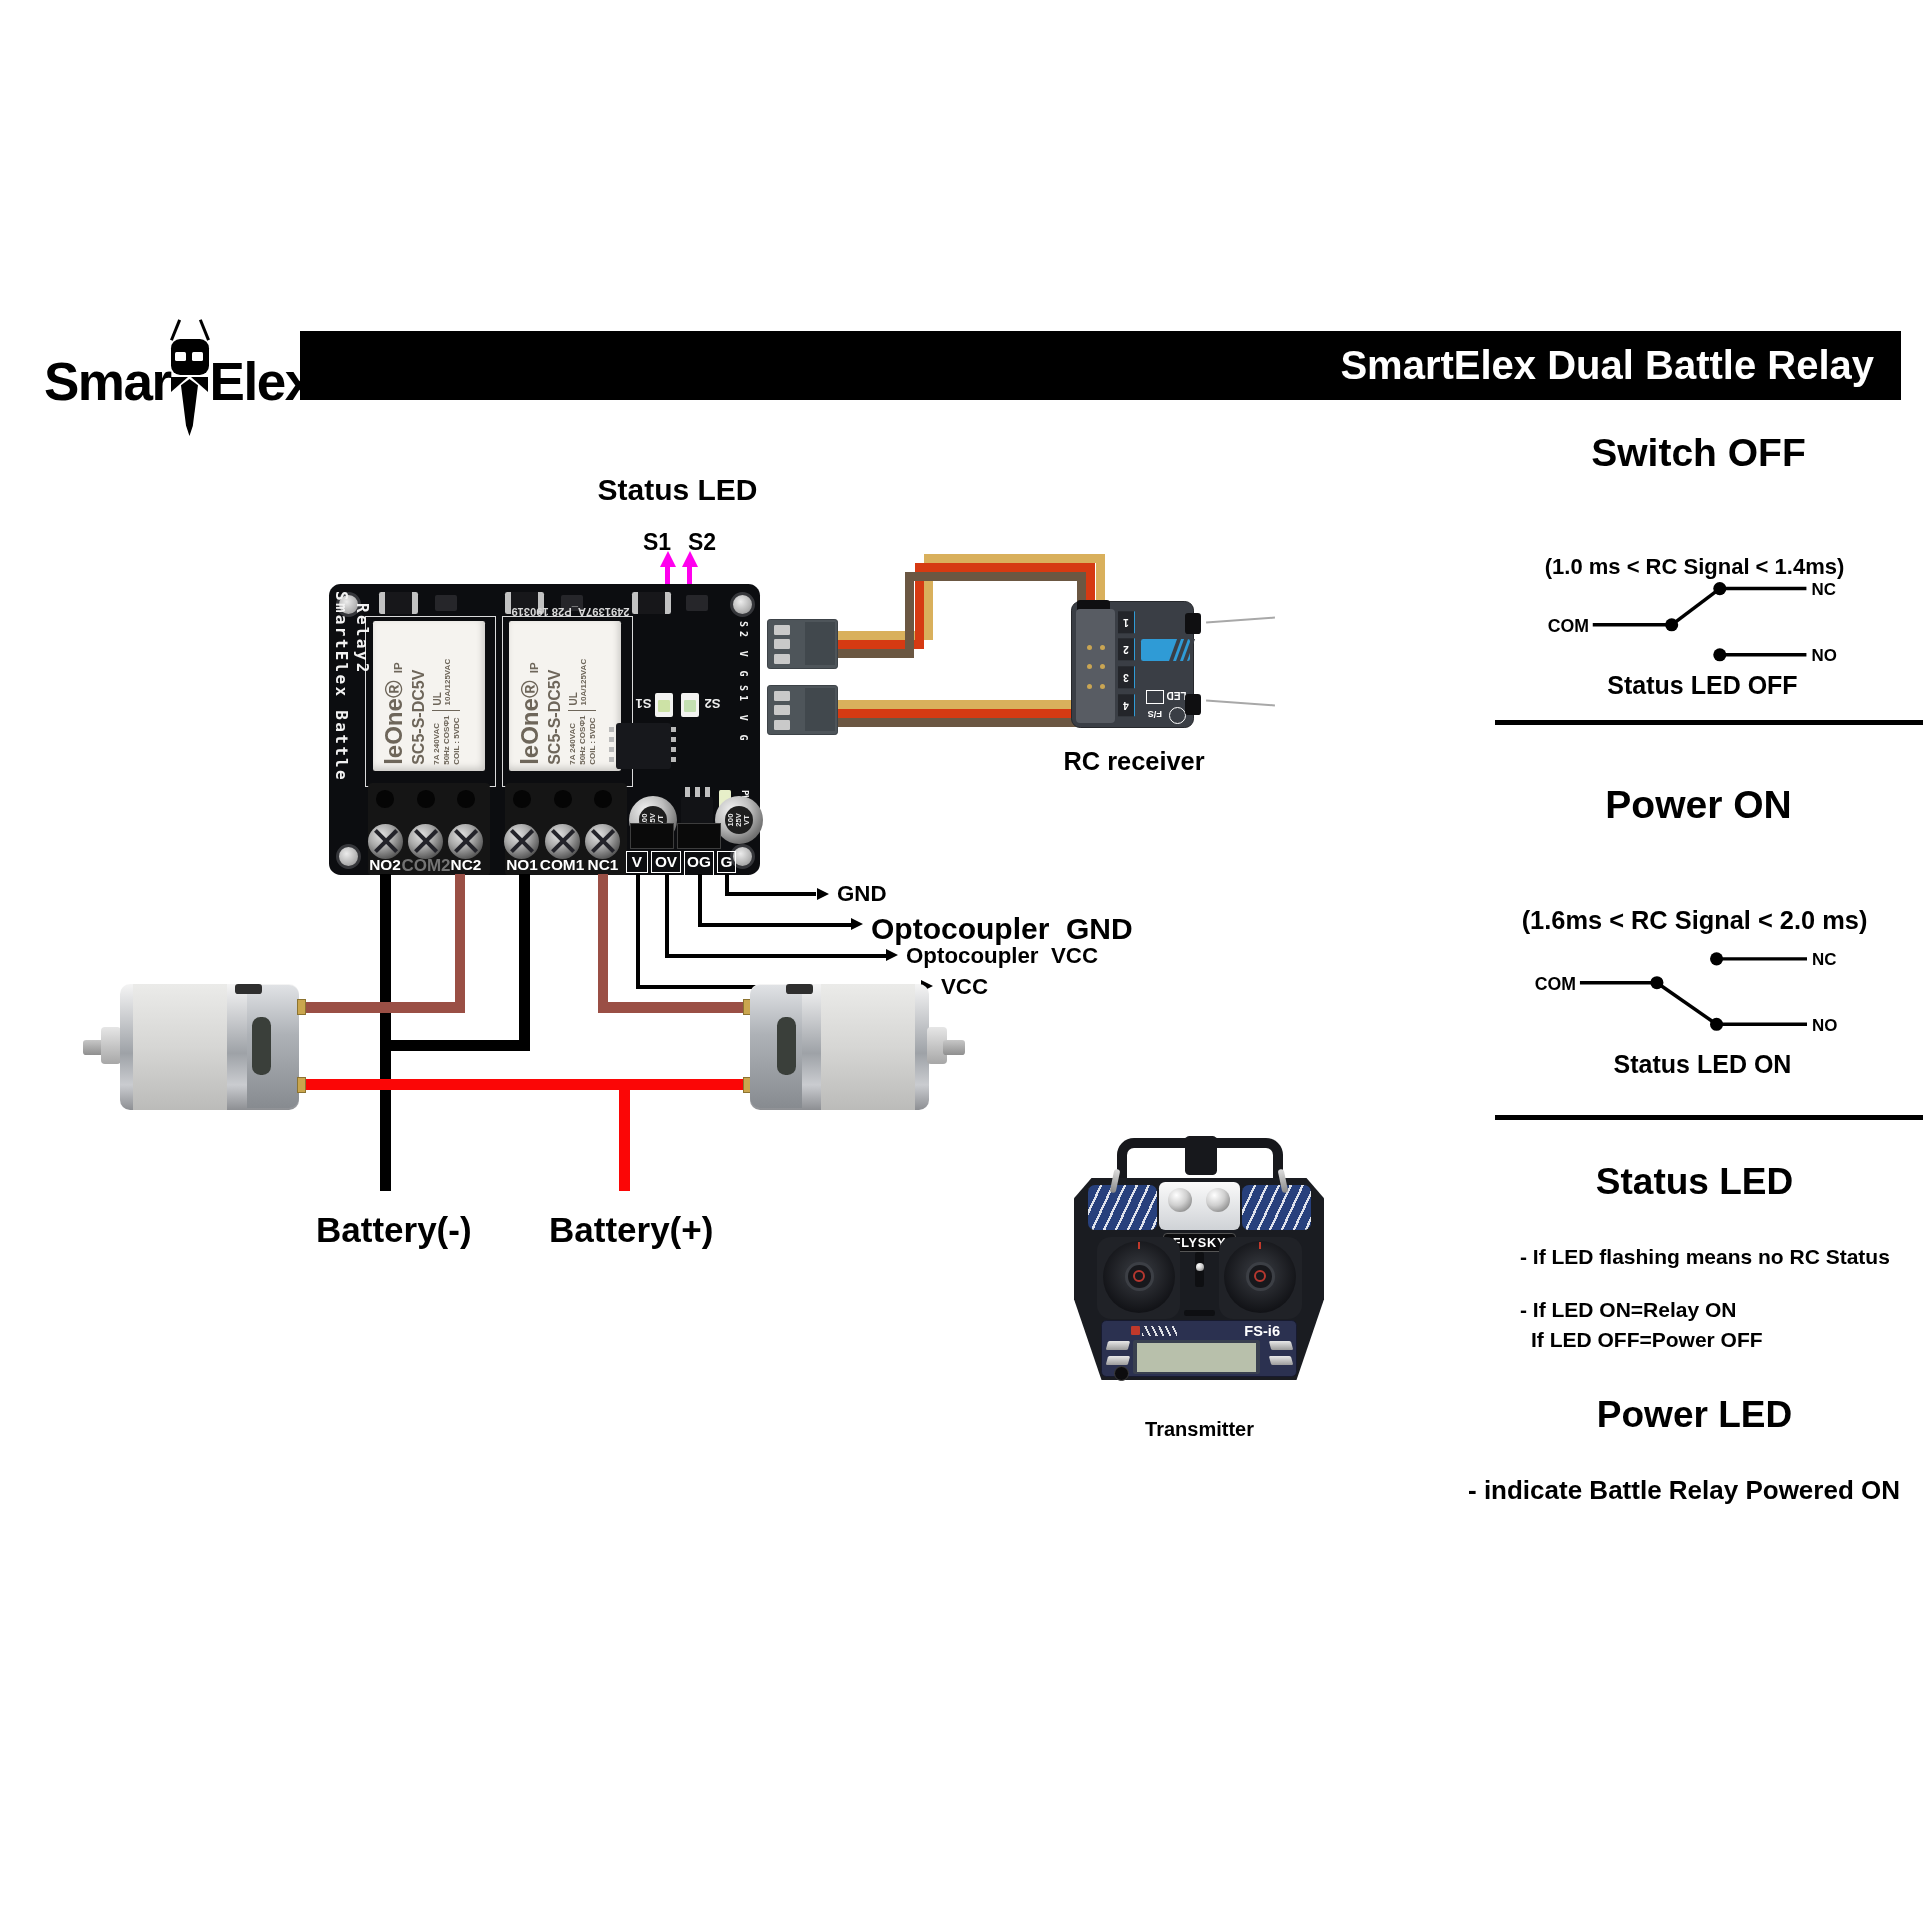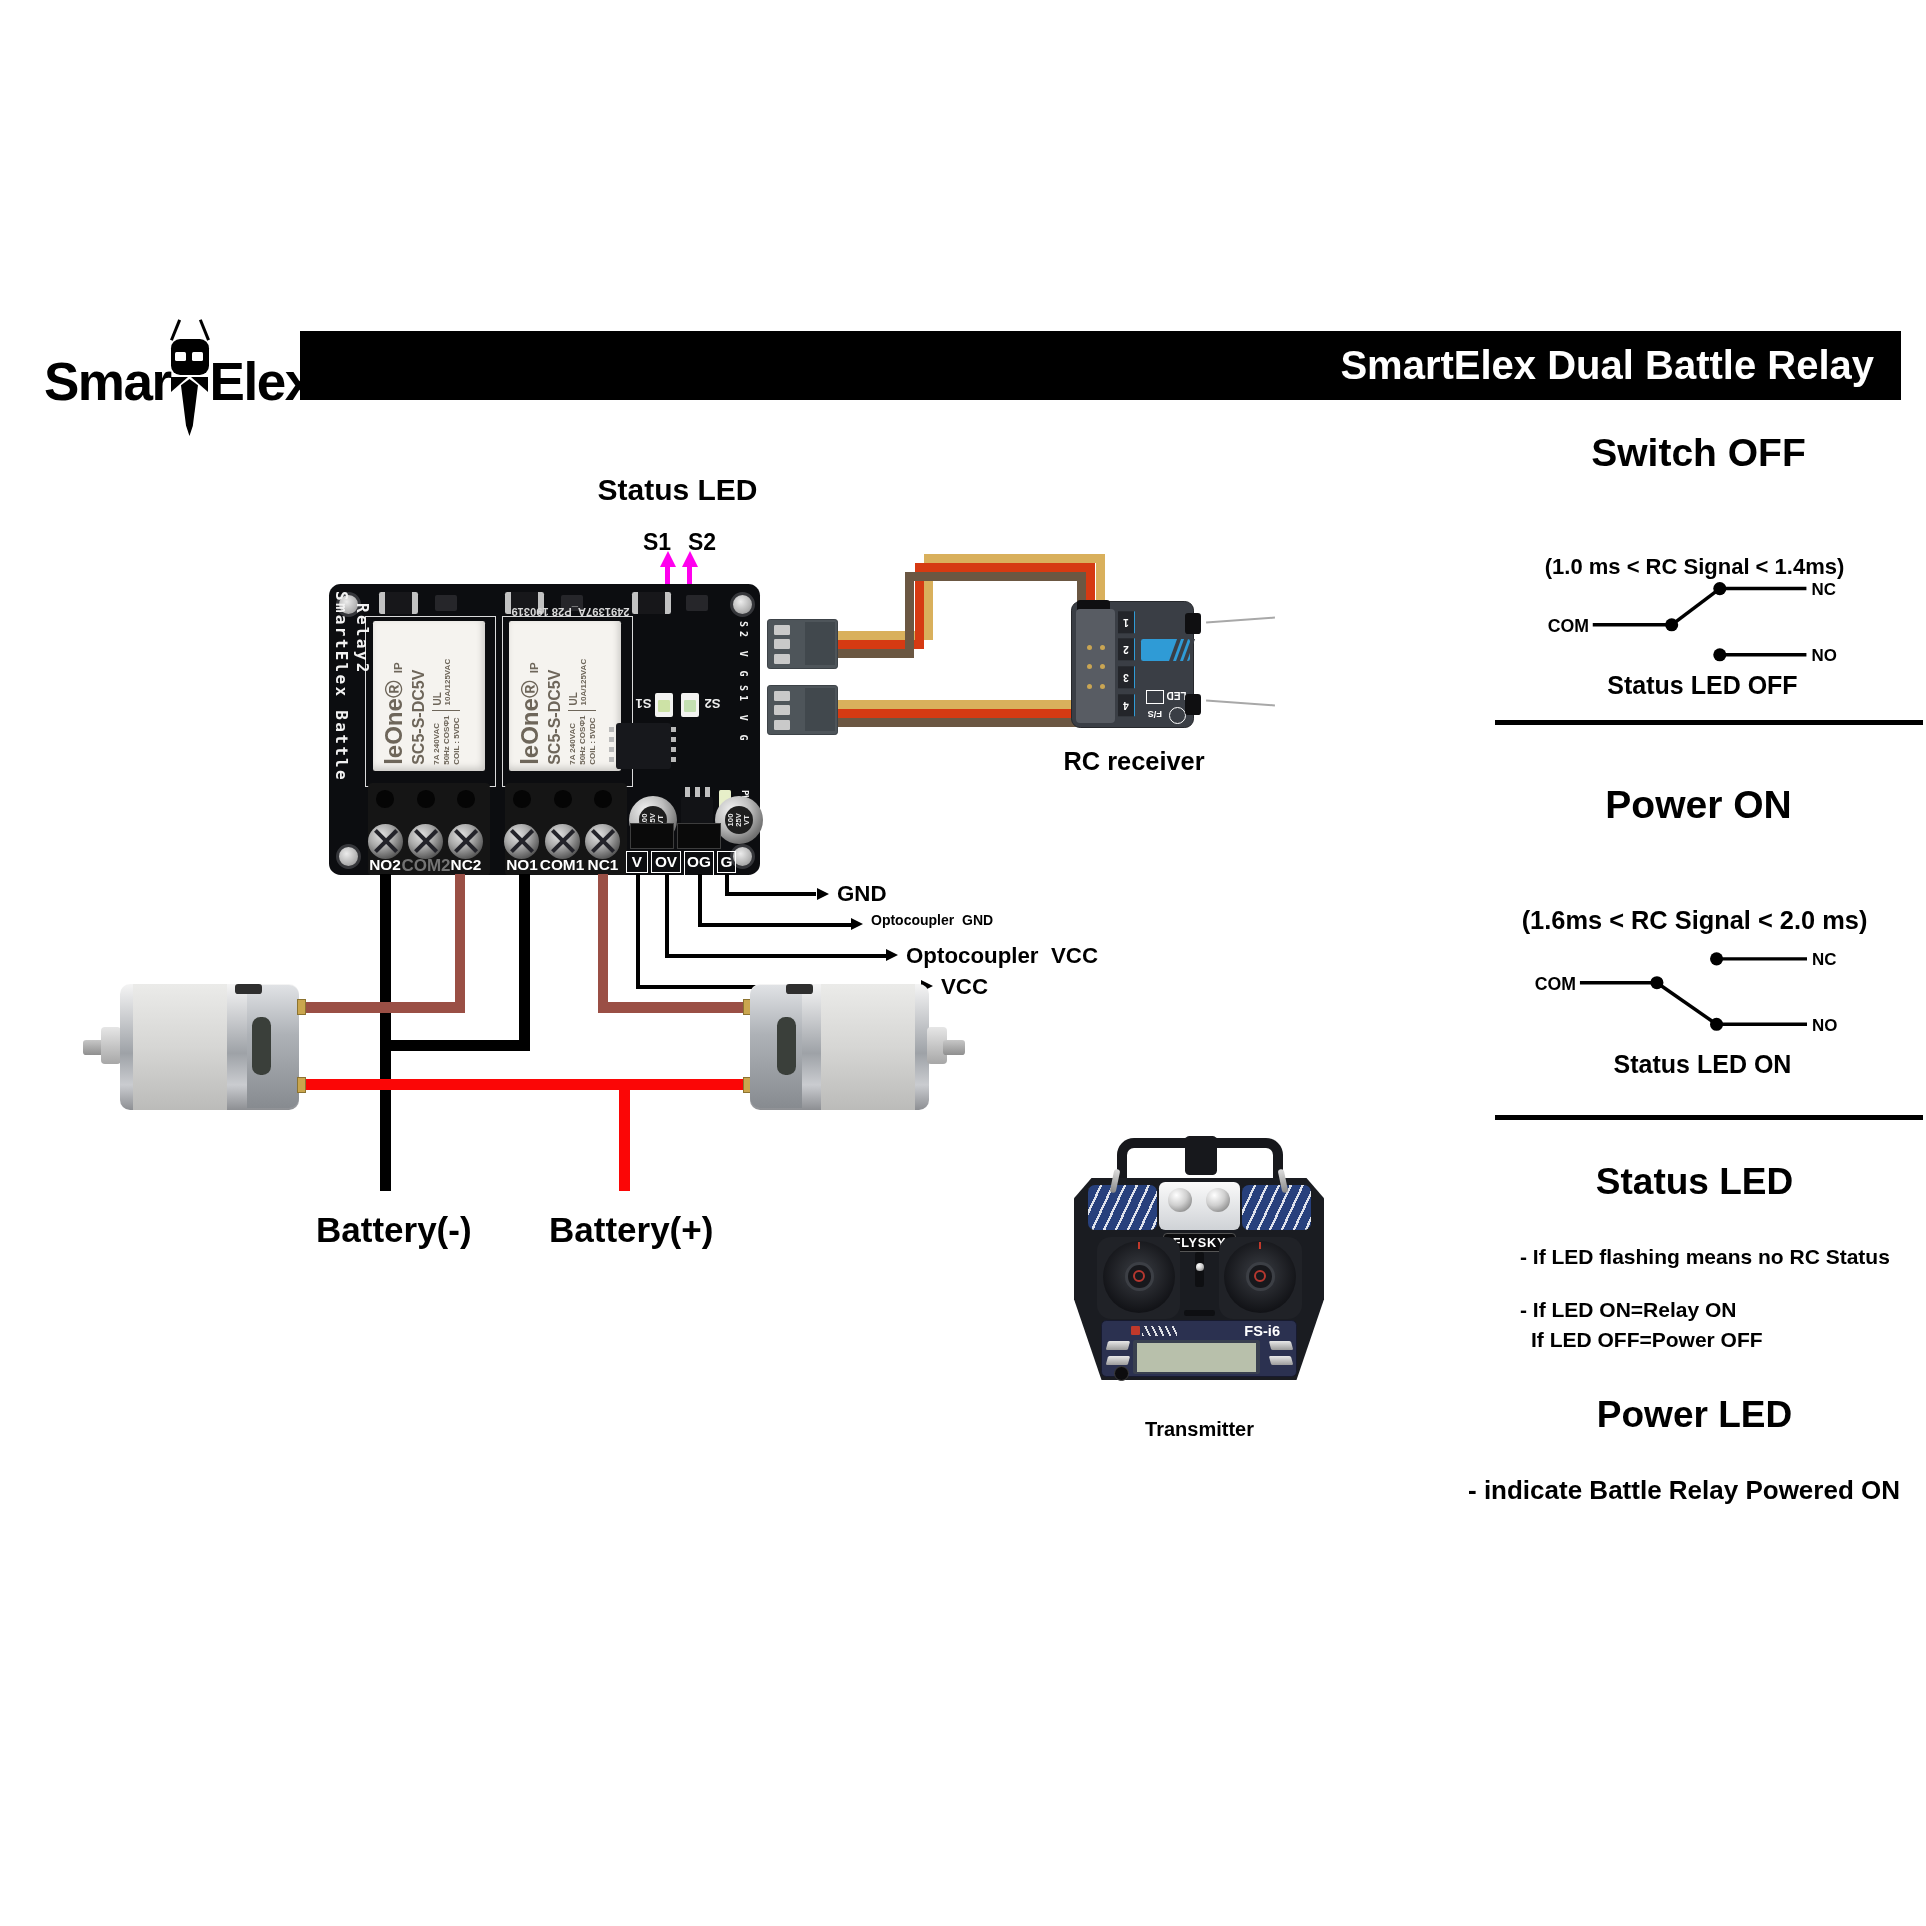--- a/index.html
+++ b/index.html
@@ -280,21 +280,21 @@
 <div class="abs b c" style="left:1061px;top:747px;width:146px;font-size:25.4px;">RC receiver</div>
 
 <div class="abs w-blk" style="left:725px;top:874px;width:3.5px;height:21px;"></div>
 <div class="abs w-blk" style="left:725px;top:892px;width:91px;height:3.5px;"></div>
 <div class="abs ah-r" style="left:817px;top:888px;"></div>
 <div class="abs b" style="left:837px;top:881px;font-size:22.3px;">GND</div>
 
 <div class="abs w-blk" style="left:698px;top:874px;width:3.5px;height:52px;"></div>
 <div class="abs w-blk" style="left:698px;top:923px;width:154px;height:3.5px;"></div>
 <div class="abs ah-r" style="left:851px;top:918px;"></div>
-<div class="abs b" style="left:871px;top:912px;font-size:14px;">Optocoupler&nbsp; GND</div>
+<div class="abs b" style="left:871px;top:912px;font-size:30px;">Optocoupler&nbsp; GND</div>
 
 <div class="abs w-blk" style="left:665px;top:874px;width:3.5px;height:83px;"></div>
 <div class="abs w-blk" style="left:665px;top:954px;width:222px;height:3.5px;"></div>
 <div class="abs ah-r" style="left:886px;top:949px;"></div>
 <div class="abs b" style="left:906px;top:943px;font-size:22.3px;">Optocoupler&nbsp; VCC</div>
 
 <div class="abs w-blk" style="left:636px;top:874px;width:3.5px;height:114px;"></div>
 <div class="abs w-blk" style="left:636px;top:985px;width:285px;height:3.5px;"></div>
 <div class="abs ah-r" style="left:921px;top:980px;"></div>
 <div class="abs b" style="left:941px;top:974px;font-size:22.3px;">VCC</div>

